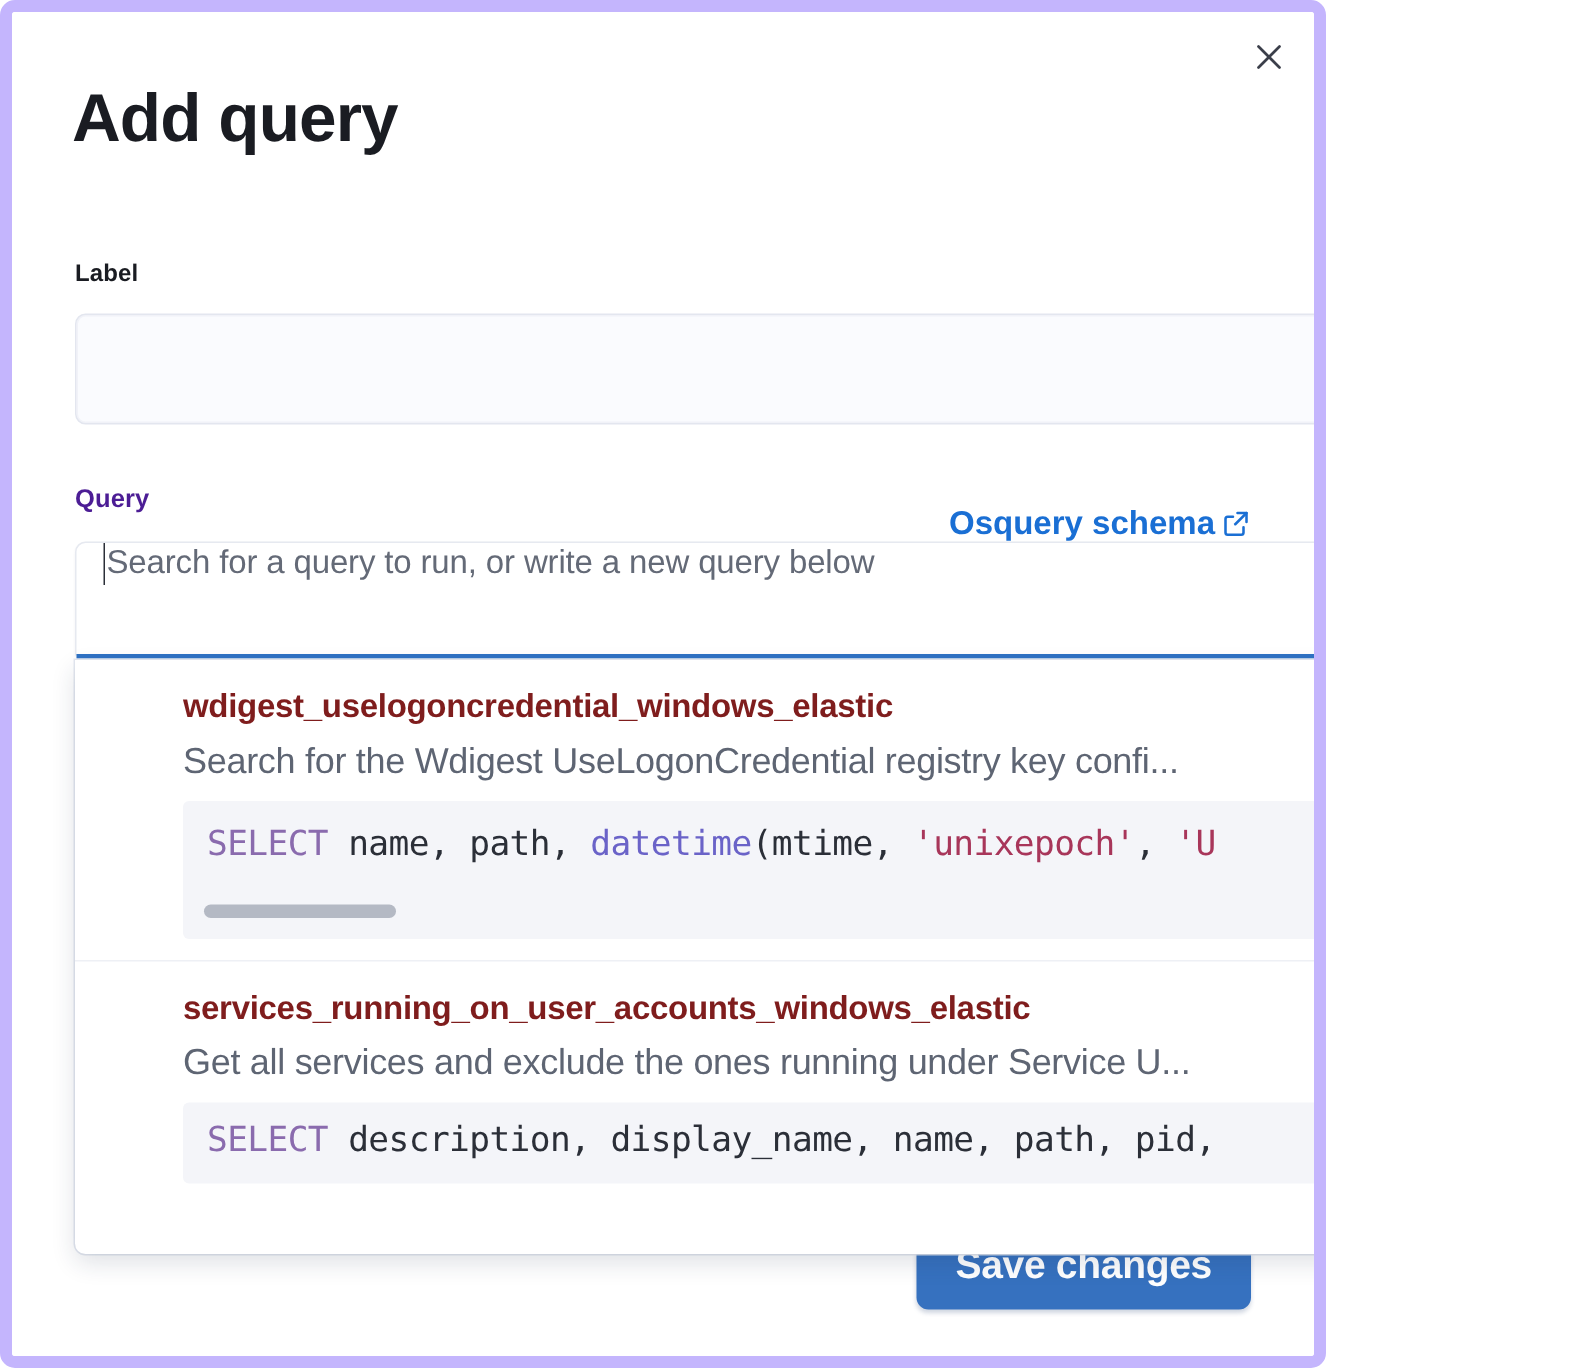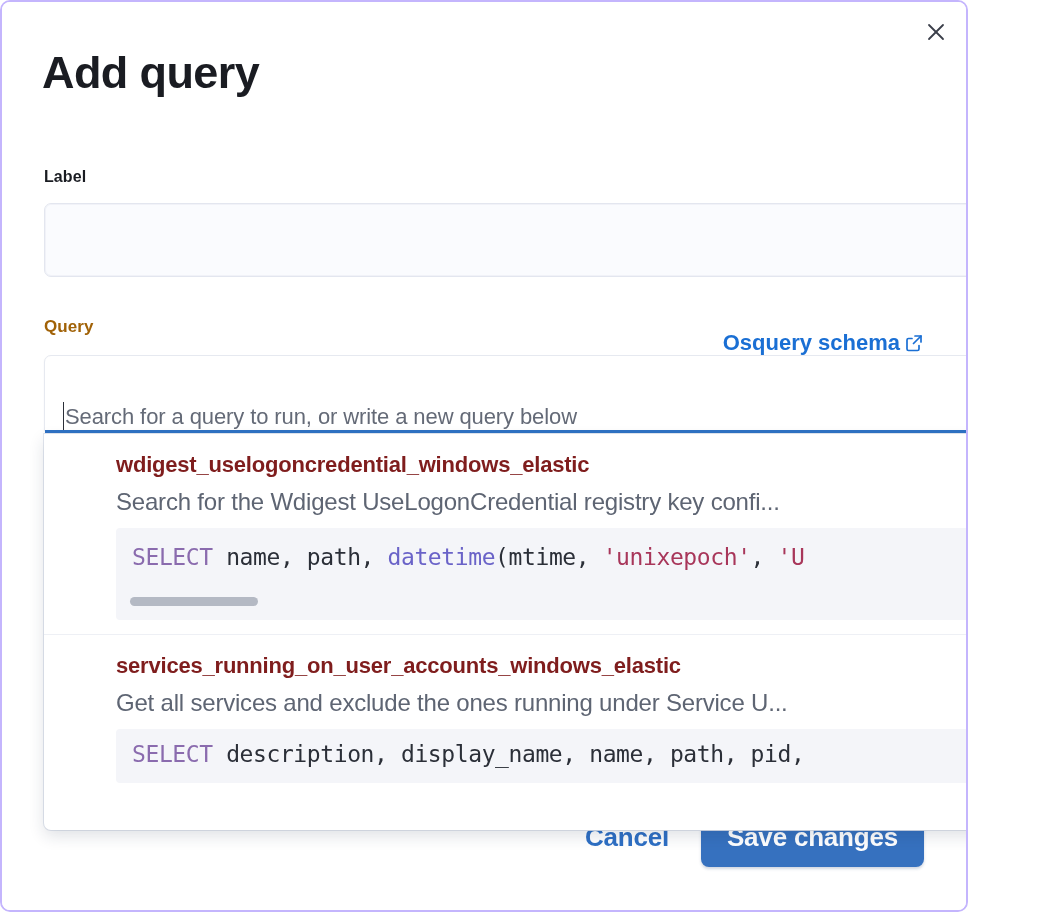--- a/index.html
+++ b/index.html
@@ -10,24 +10,24 @@
   body {
     width: 1064px;
     height: 912px;
     font-family: "Liberation Sans", sans-serif;
     -webkit-font-smoothing: antialiased;
   }
 
   
   #screen {
     position: relative;
-    width: 968px;
+    width: 884px;
     height: 912px;
     box-sizing: border-box;
-    border: 2px solid #c4b5fd;
+    border: 8px solid #c4b5fd;
     border-radius: 10px;
     background: #ffffff;
     overflow: hidden;
   }
 
   
   .modal {
     position: absolute;
     inset: 0;
     background: #ffffff;
@@ -90,21 +90,21 @@
     box-shadow: inset 0 0 0 1px rgba(227,230,239,0.4);
   }
 
   
   .query-label {
     position: absolute;
     left: 42px;
     top: 315px;
     font-size: 17px;
     font-weight: 700;
-    color: #a16207;
+    color: #4c1d95;
     letter-spacing: 0.1px;
   }
   .schema-link {
     position: absolute;
     right: 42px;
     top: 328px;
     display: flex;
     align-items: center;
     gap: 4px;
     font-size: 22px;
@@ -121,21 +121,21 @@
     left: 42px;
     top: 353px;
     width: 980px;
     height: 76px;
     box-sizing: border-box;
     background: #ffffff;
     border: 1px solid #e6e9f0;
     border-radius: 7px 7px 0 0;
     box-shadow: 0 1px 2px rgba(30,40,70,0.06);
     display: flex;
-    align-items: flex-end;
+    align-items: flex-start;
     padding: 0 14px 0 18px;
     cursor: text;
   }
   .combobox::after {
     content: "";
     position: absolute;
     left: 0;
     right: 0;
     bottom: -3px;
     height: 3px;
@@ -322,21 +322,20 @@
       <span class="caret-bar"></span>
       <span class="combo-placeholder">Search for a query to run, or write a new query below</span>
       <span class="chevron">
         <svg width="26" height="26" viewBox="0 0 26 26" fill="none" stroke="#3b3f4a" stroke-width="2.2" stroke-linecap="round" stroke-linejoin="round">
           <polyline points="6,10 13,17 20,10"></polyline>
         </svg>
       </span>
     </div>
 
     <div class="footer">
-      <button class="btn-cancel">Cancel</button>
       <button class="btn-save">Save changes</button>
     </div>
 
     <div class="dropdown">
       <div class="dropdown-scroll">
 
         <div class="option">
           <div class="option-title">wdigest_uselogoncredential_windows_elastic</div>
           <div class="option-desc">Search for the Wdigest UseLogonCredential registry key confi...</div>
           <div class="code-block">

